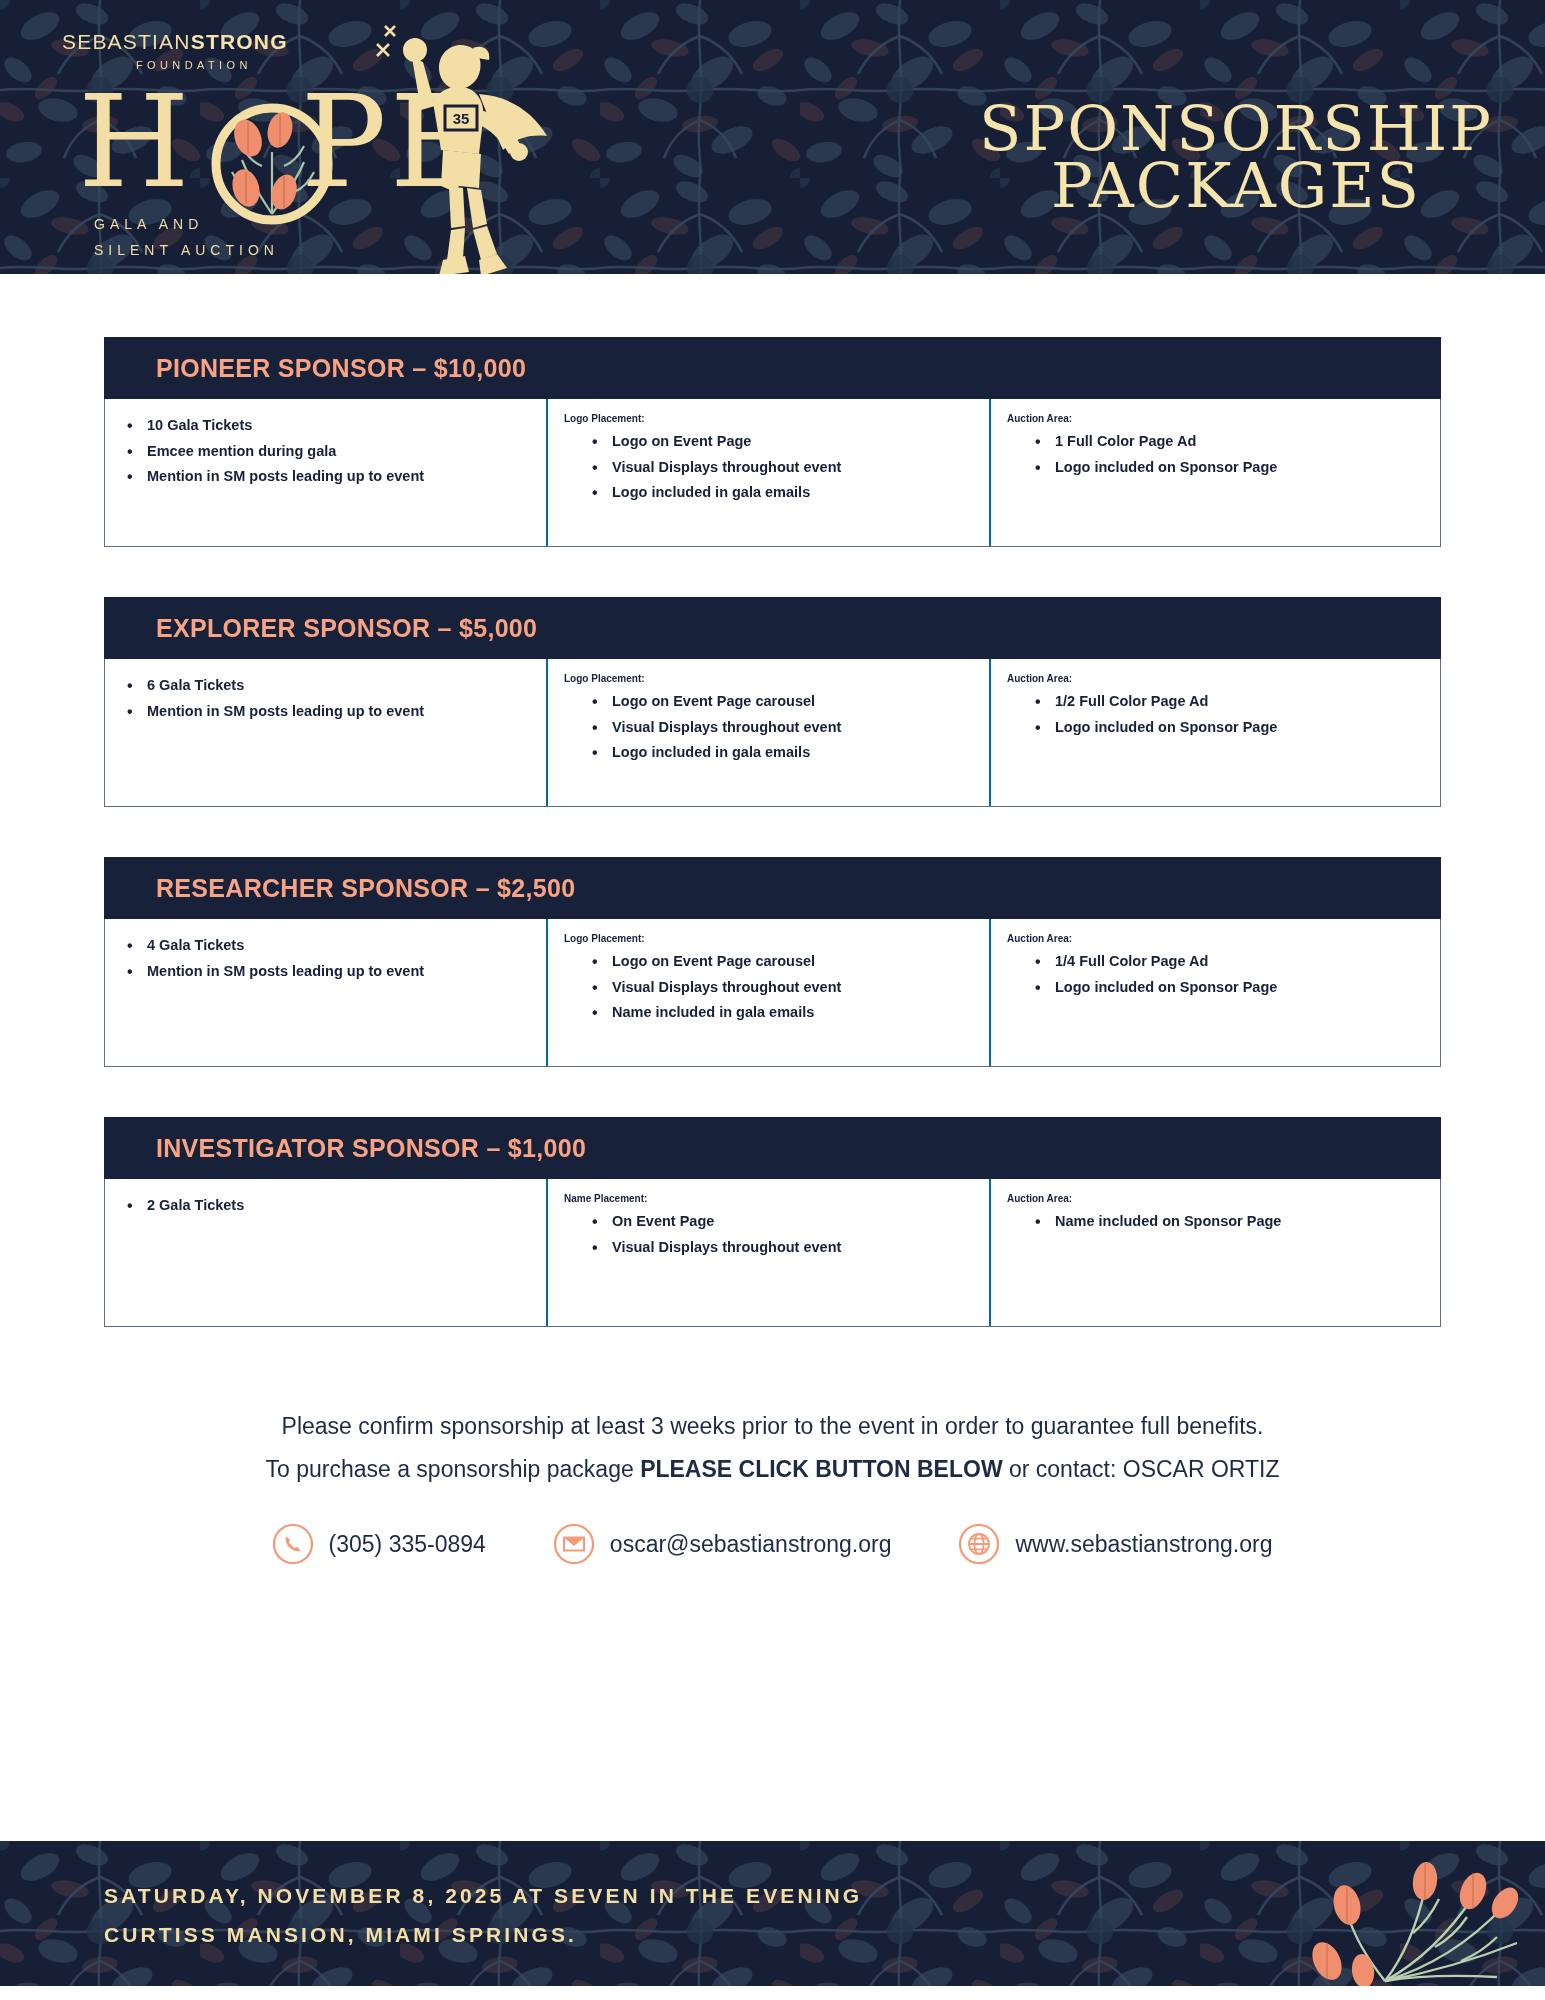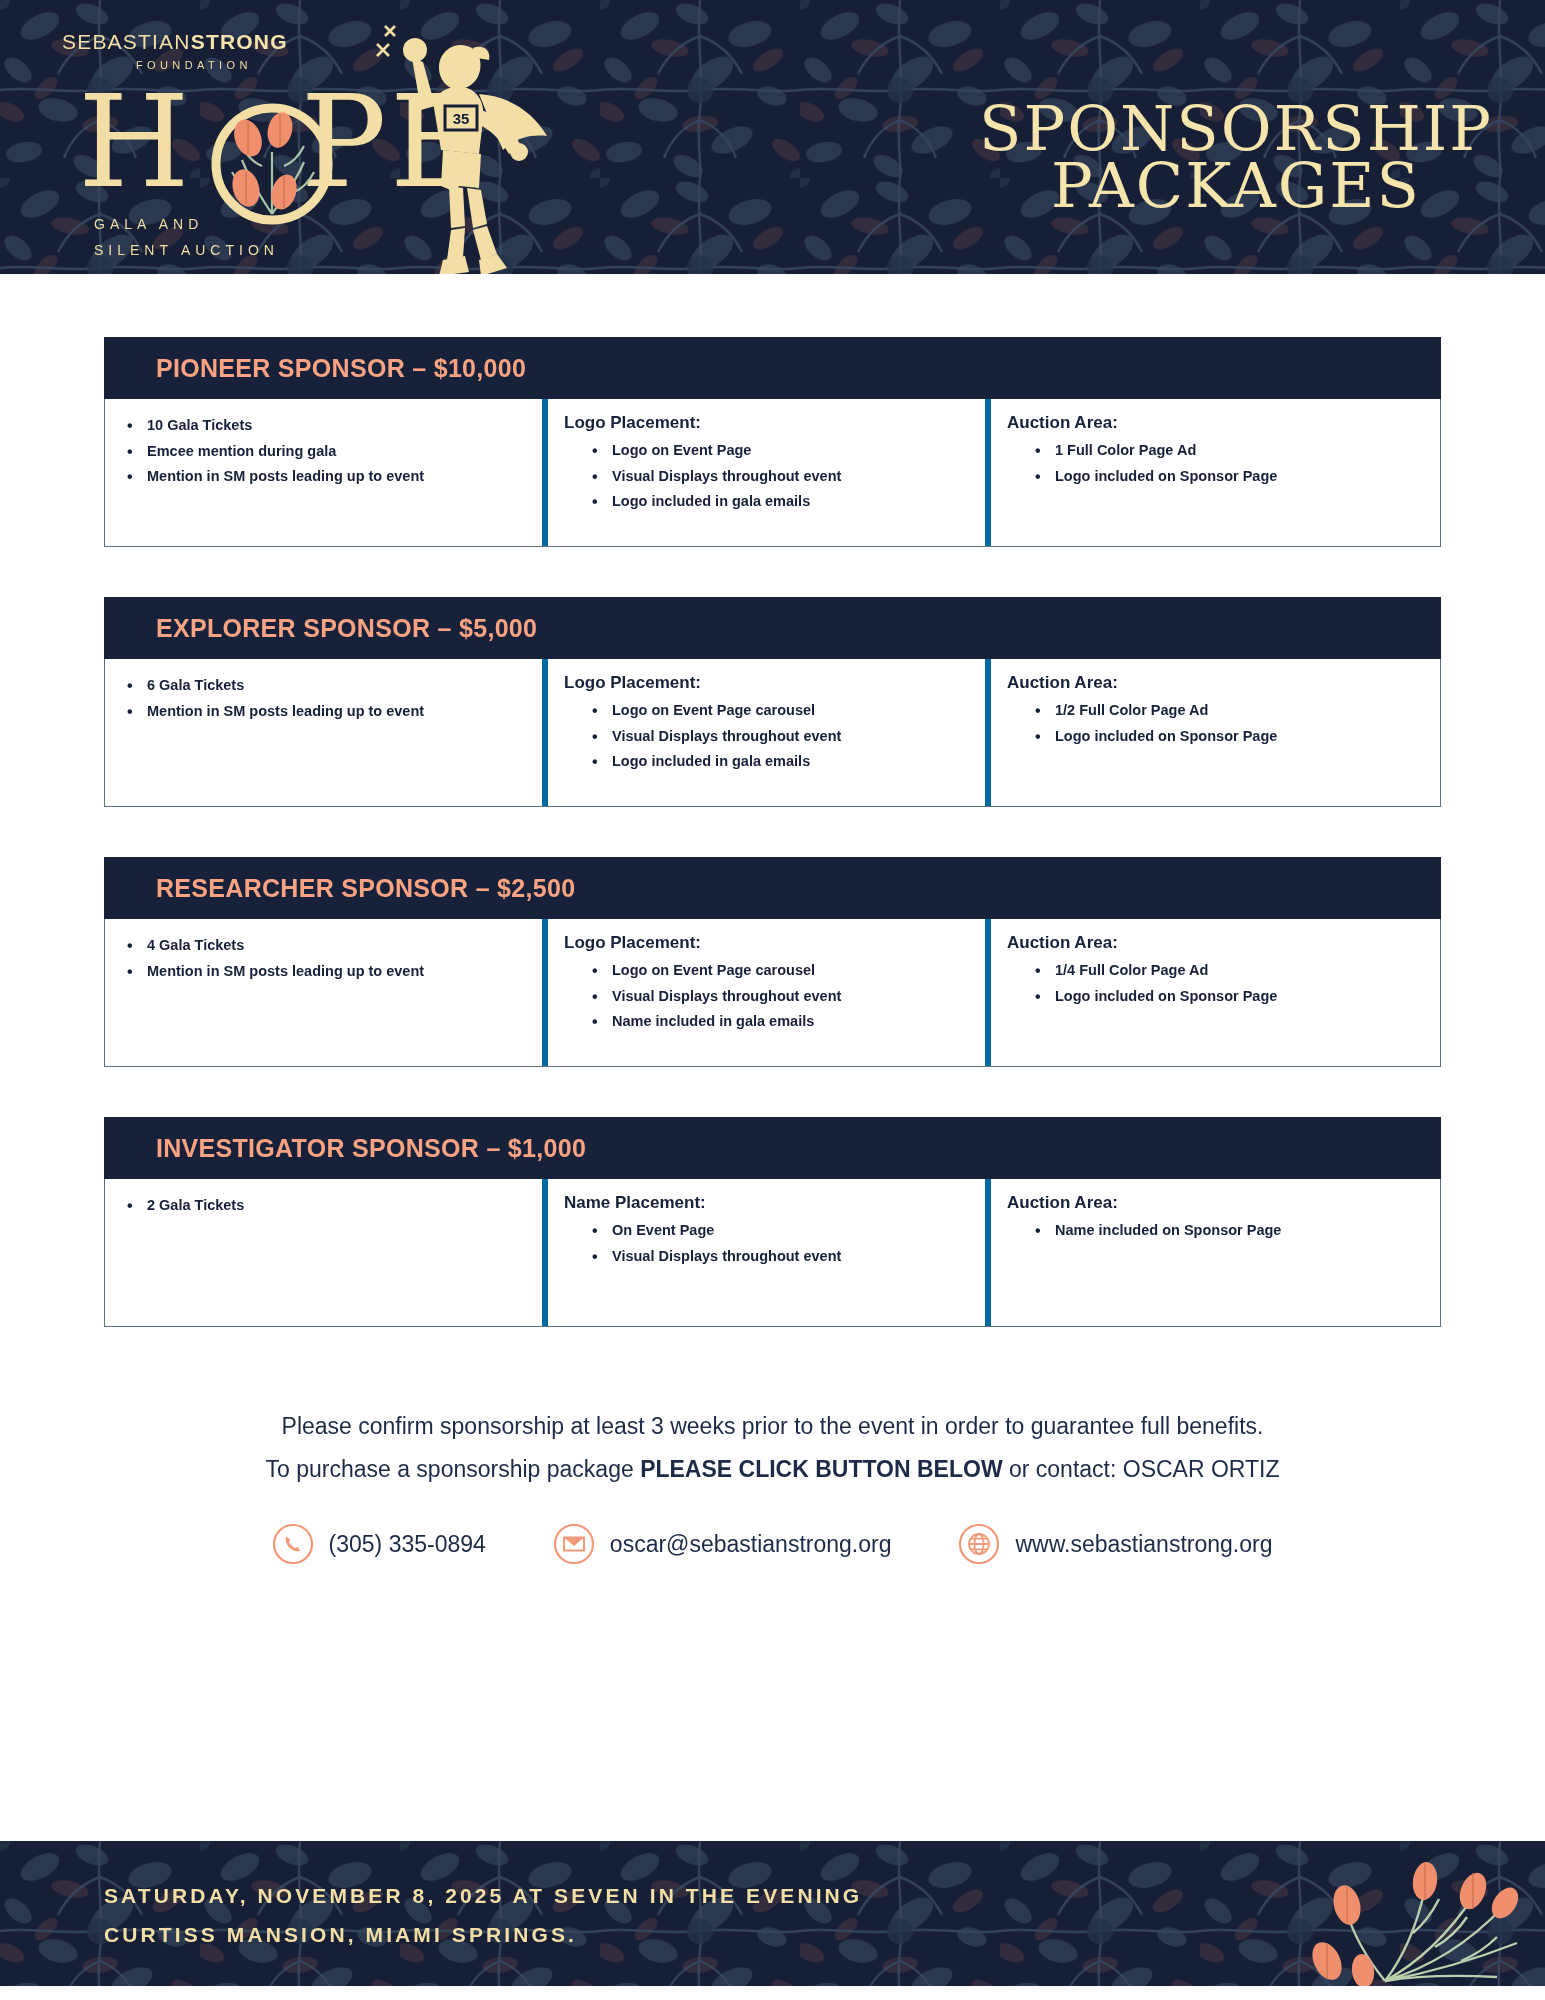--- a/index.html
+++ b/index.html
@@ -91,29 +91,29 @@
   }
 
   .pkg-body {
     display:flex;
     border:1px solid #5d6e86;
     border-top:none;
     min-height:148px;
   }
   .pkg-col {
     flex:1 1 0;
-    border-right:6px solid #0369a1;
+    border-right:2px solid #0369a1;
     padding:14px 16px 14px 16px;
   }
   .pkg-col:last-child { border-right:none; }
   .pkg-col.c1 { flex:0 0 443px; }
   .pkg-col.c2 { flex:0 0 443px; }
 
   .col-label {
-    font-size:17px; font-weight:700;
+    font-size:10px; font-weight:700;
     color:#17213a; margin-bottom:5px;
   }
   ul.bullets { list-style:none; }
   ul.bullets.indent { margin-left:22px; }
   ul.bullets li {
     position:relative;
     padding-left:26px;
     font-size:14.5px;
     font-weight:700;
     color:#17213a;

